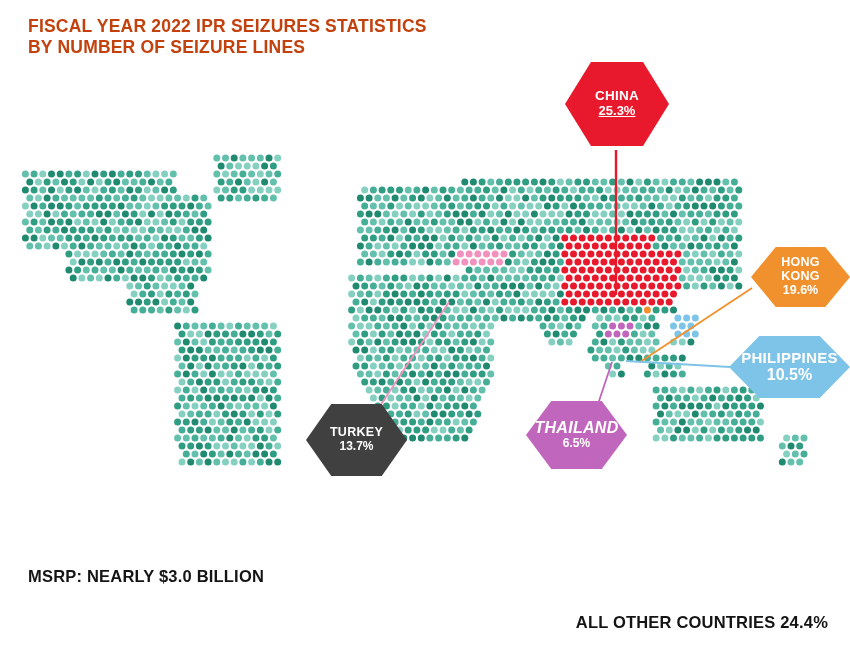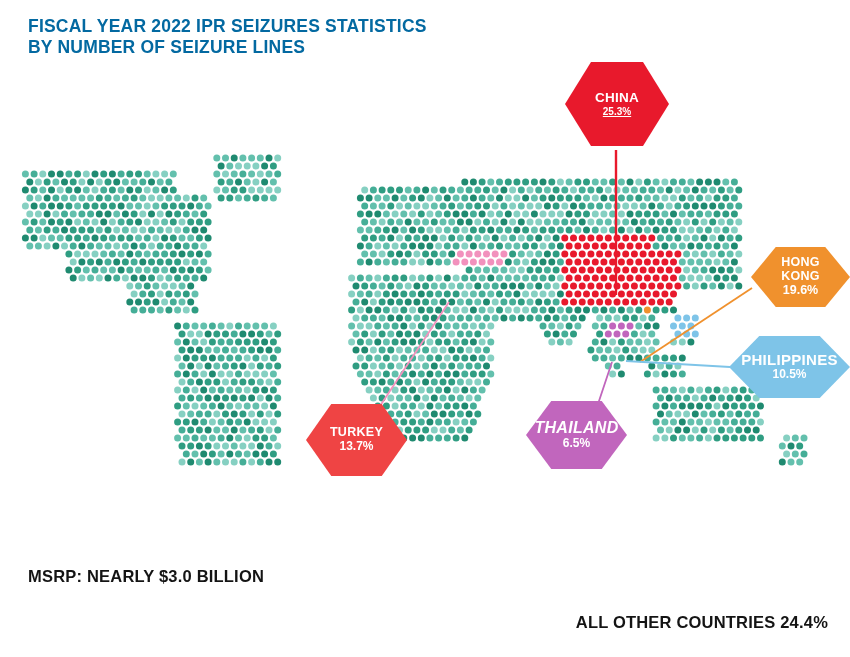--- a/index.html
+++ b/index.html
@@ -22,21 +22,21 @@
     left: 28px;
     top: 16px;
     width: 560px;
   }
   .title-line {
     font-size: 17.5px;
     font-weight: bold;
     letter-spacing: 0.2px;
     line-height: 21px;
     text-transform: uppercase;
-    color: #0369a1;
+    color: #c2410c;
   }
 
   
   #totals-block {
     position: absolute;
     left: 28px;
     top: 565px;
   }
   .totals-line {
     font-size: 16.5px;
@@ -89,29 +89,29 @@
     line-height: 1.08;
     text-transform: uppercase;
   }
   .callout .c-val {
     font-weight: bold;
     line-height: 1.15;
   }
 
   #callout-china   { left: 565px; top: 62px;  width: 104px; height: 84px;  font-size: 13.5px; }
   #callout-china .c-name { font-size: 13.5px; }
-  #callout-china .c-val  { font-size: 10px; text-decoration: underline; }
+  #callout-china .c-val  { font-size: 13px; text-decoration: underline; }
 
   #callout-hongkong { left: 751px; top: 247px; width: 99px; height: 60px; }
   #callout-hongkong .c-name { font-size: 12.5px; }
   #callout-hongkong .c-val  { font-size: 12.5px; }
 
   #callout-philippines { left: 729px; top: 336px; width: 121px; height: 62px; }
   #callout-philippines .c-name { font-size: 15px; }
-  #callout-philippines .c-val  { font-size: 12px; text-align: center; }
+  #callout-philippines .c-val  { font-size: 16px; text-align: center; }
 
   #callout-thailand { left: 526px; top: 401px; width: 101px; height: 68px; }
   #callout-thailand .c-name { font-size: 16px; font-style: italic; }
   #callout-thailand .c-val  { font-size: 12px; }
 
   #callout-turkey { left: 306px; top: 404px; width: 101px; height: 72px; }
   #callout-turkey .c-name { font-size: 12.5px; }
   #callout-turkey .c-val  { font-size: 12px; }
 </style>
 </head>
@@ -1844,21 +1844,21 @@
 <div class="callout" id="callout-philippines" style="background:#7ec4e8;">
   <div class="c-name">Philippines</div>
   <div class="c-val">10.5%</div>
 </div>
 
 <div class="callout" id="callout-thailand" style="background:#c166bd;">
   <div class="c-name">Thailand</div>
   <div class="c-val">6.5%</div>
 </div>
 
-<div class="callout" id="callout-turkey" style="background:#ef4444;">
+<div class="callout" id="callout-turkey" style="background:#404040;">
   <div class="c-name">Turkey</div>
   <div class="c-val">13.7%</div>
 </div>
 
 <div id="totals-block">
   <div class="totals-line">MSRP: Nearly $3.0 Billion</div>
 </div>
 <div id="other-countries">All Other Countries 24.4%</div>
 
 </body></html>

